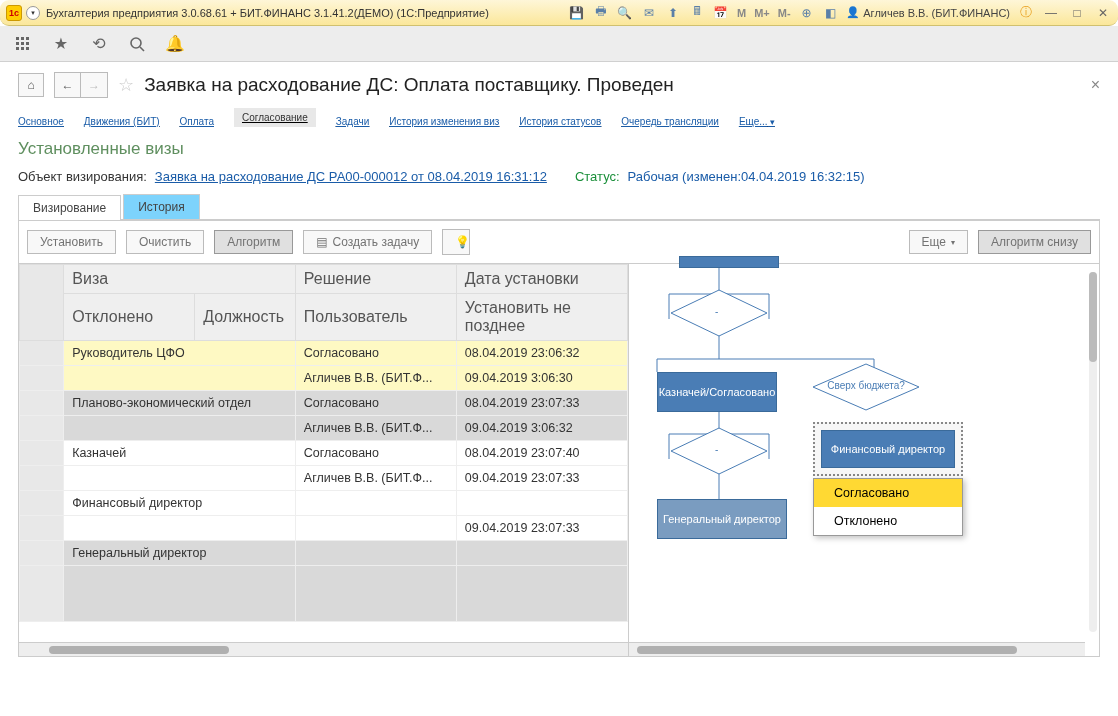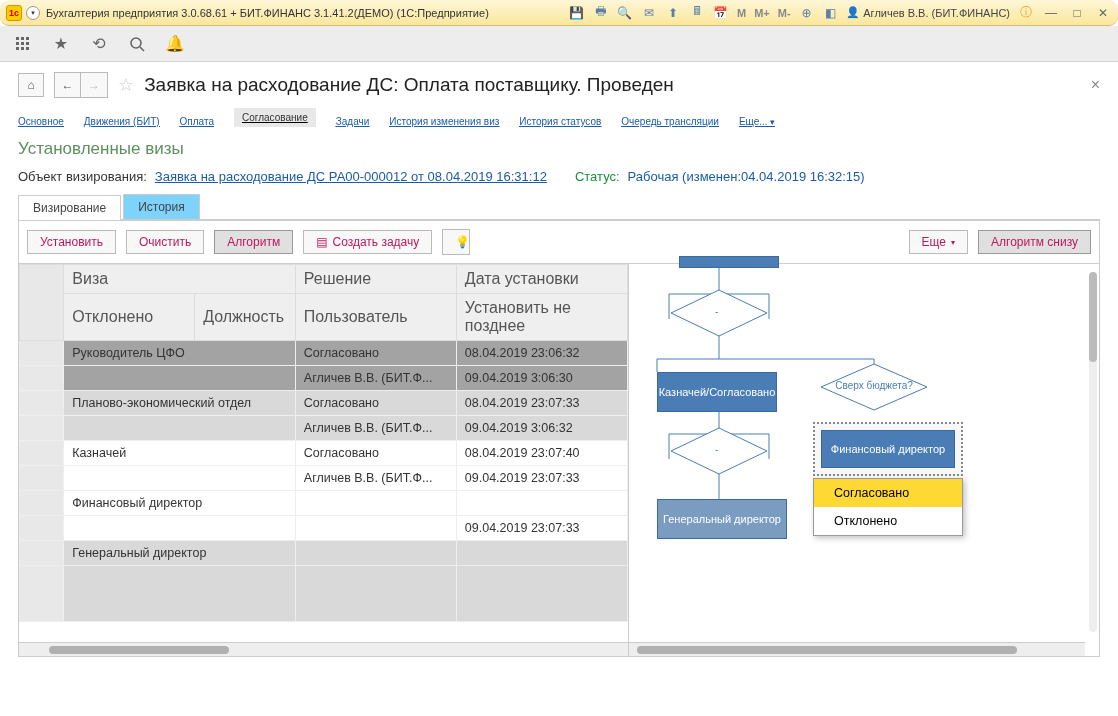--- a/index.html
+++ b/index.html
@@ -49,36 +49,36 @@
 .obj-line .status-lbl { margin-left: 20px; color: #1a8f3a; }
 .obj-line .status-val { color: #1a5ca8; }
 
 
 .sub-tabs { display: flex; border-bottom: 1px solid #ccc; margin-bottom: 0; }
 .sub-tab { padding: 5px 14px; font-size: 12px; background: #7dd3fc; border: 1px solid #ccc; border-bottom: none; margin-right: 2px; cursor: pointer; color: #444; }
 .sub-tab.active { background: #fff; font-weight: normal; position: relative; top: 1px; }
 
 
 .tbl-toolbar { display: flex; gap: 10px; padding: 8px 8px; border: 1px solid #ccc; border-bottom: none; align-items: center; }
-.btn { padding: 4px 12px; font-size: 12px; border: 1px solid #bbb; background: #f8f8f8; cursor: pointer; color: #be185d; display: inline-flex; align-items: center; gap: 5px; }
+.btn { padding: 4px 12px; font-size: 12px; border: 1px solid #bbb; background: #f8f8f8; cursor: pointer; color: #737373; display: inline-flex; align-items: center; gap: 5px; }
 .btn.pressed { background: #e0e0e0; border-color: #999; }
 .sq-btn { width: 28px; height: 26px; }
 .tbl-toolbar .right-group { margin-left: auto; display: flex; gap: 10px; }
 
 
 .split { display: flex; gap: 0; border: 1px solid #ccc; height: 394px; }
 .left-pane { width: 610px; display: flex; flex-direction: column; border-right: 1px solid #ccc; }
 .right-pane { flex: 1; position: relative; }
 
 
 .grid { flex: 1; overflow: hidden; font-size: 12.5px; color: #333; }
 .grid table { width: 100%; border-collapse: collapse; table-layout: fixed; }
 .grid th { background: #efefef; border: 1px solid #ddd; text-align: left; padding: 5px 8px; font-weight: normal; color: #555; font-size: 16px; }
 .grid td { border: 1px solid #eee; padding: 5px 8px; white-space: nowrap; overflow: hidden; text-overflow: ellipsis; }
-tr.yellow td { background: #a3a3a3; }
+tr.yellow td { background: #fef9c3; }
 tr.gray td { background: #d9d9d9; }
 .col-handle { width: 44px; background: #e8e8e8 !important; }
 
 .hscroll { height: 14px; background: #eee; border-top: 1px solid #ccc; position: relative; }
 .hscroll .thumb { position: absolute; left: 30px; width: 180px; height: 8px; top: 3px; background: #b0b0b0; border-radius: 4px; }
 
 
 .flowchart { position: absolute; inset: 0; background: #fff; }
 .node { position: absolute; font-size: 11px; color: #fff; text-align: center; display: flex; align-items: center; justify-content: center; }
 .node.rect { background: #4a7db5; border: 1px solid #3a6a9a; }
@@ -326,21 +326,21 @@
 
           <div style="position:absolute;left:40px;top:24px;width:100px;height:50px">
             <svg width="100" height="50" viewBox="0 0 100 50">
                 <polygon points="50,2 98,25 50,48 2,25" fill="#fff" stroke="#4a7db5"></polygon>
               </svg>
             <div class="diamond-label" style="left:46px;top:18px">-</div>
           </div>
 
           <div class="node rect" style="left:28px;top:108px;width:120px;height:40px">Казначей/Согласовано</div>
 
-          <div style="position:absolute;left:190px;top:98px;width:110px;height:50px">
+          <div style="position:absolute;left:182px;top:98px;width:110px;height:50px">
             <svg width="110" height="50" viewBox="0 0 110 50">
                 <polygon points="55,2 108,25 55,48 2,25" fill="#fff" stroke="#4a7db5"></polygon>
               </svg>
             <div class="diamond-label" style="left:15px;top:18px;width:80px;text-align:center">Сверх бюджета?</div>
           </div>
 
           <div style="position:absolute;left:40px;top:162px;width:100px;height:50px">
             <svg width="100" height="50" viewBox="0 0 100 50">
                 <polygon points="50,2 98,25 50,48 2,25" fill="#fff" stroke="#4a7db5"></polygon>
               </svg>

